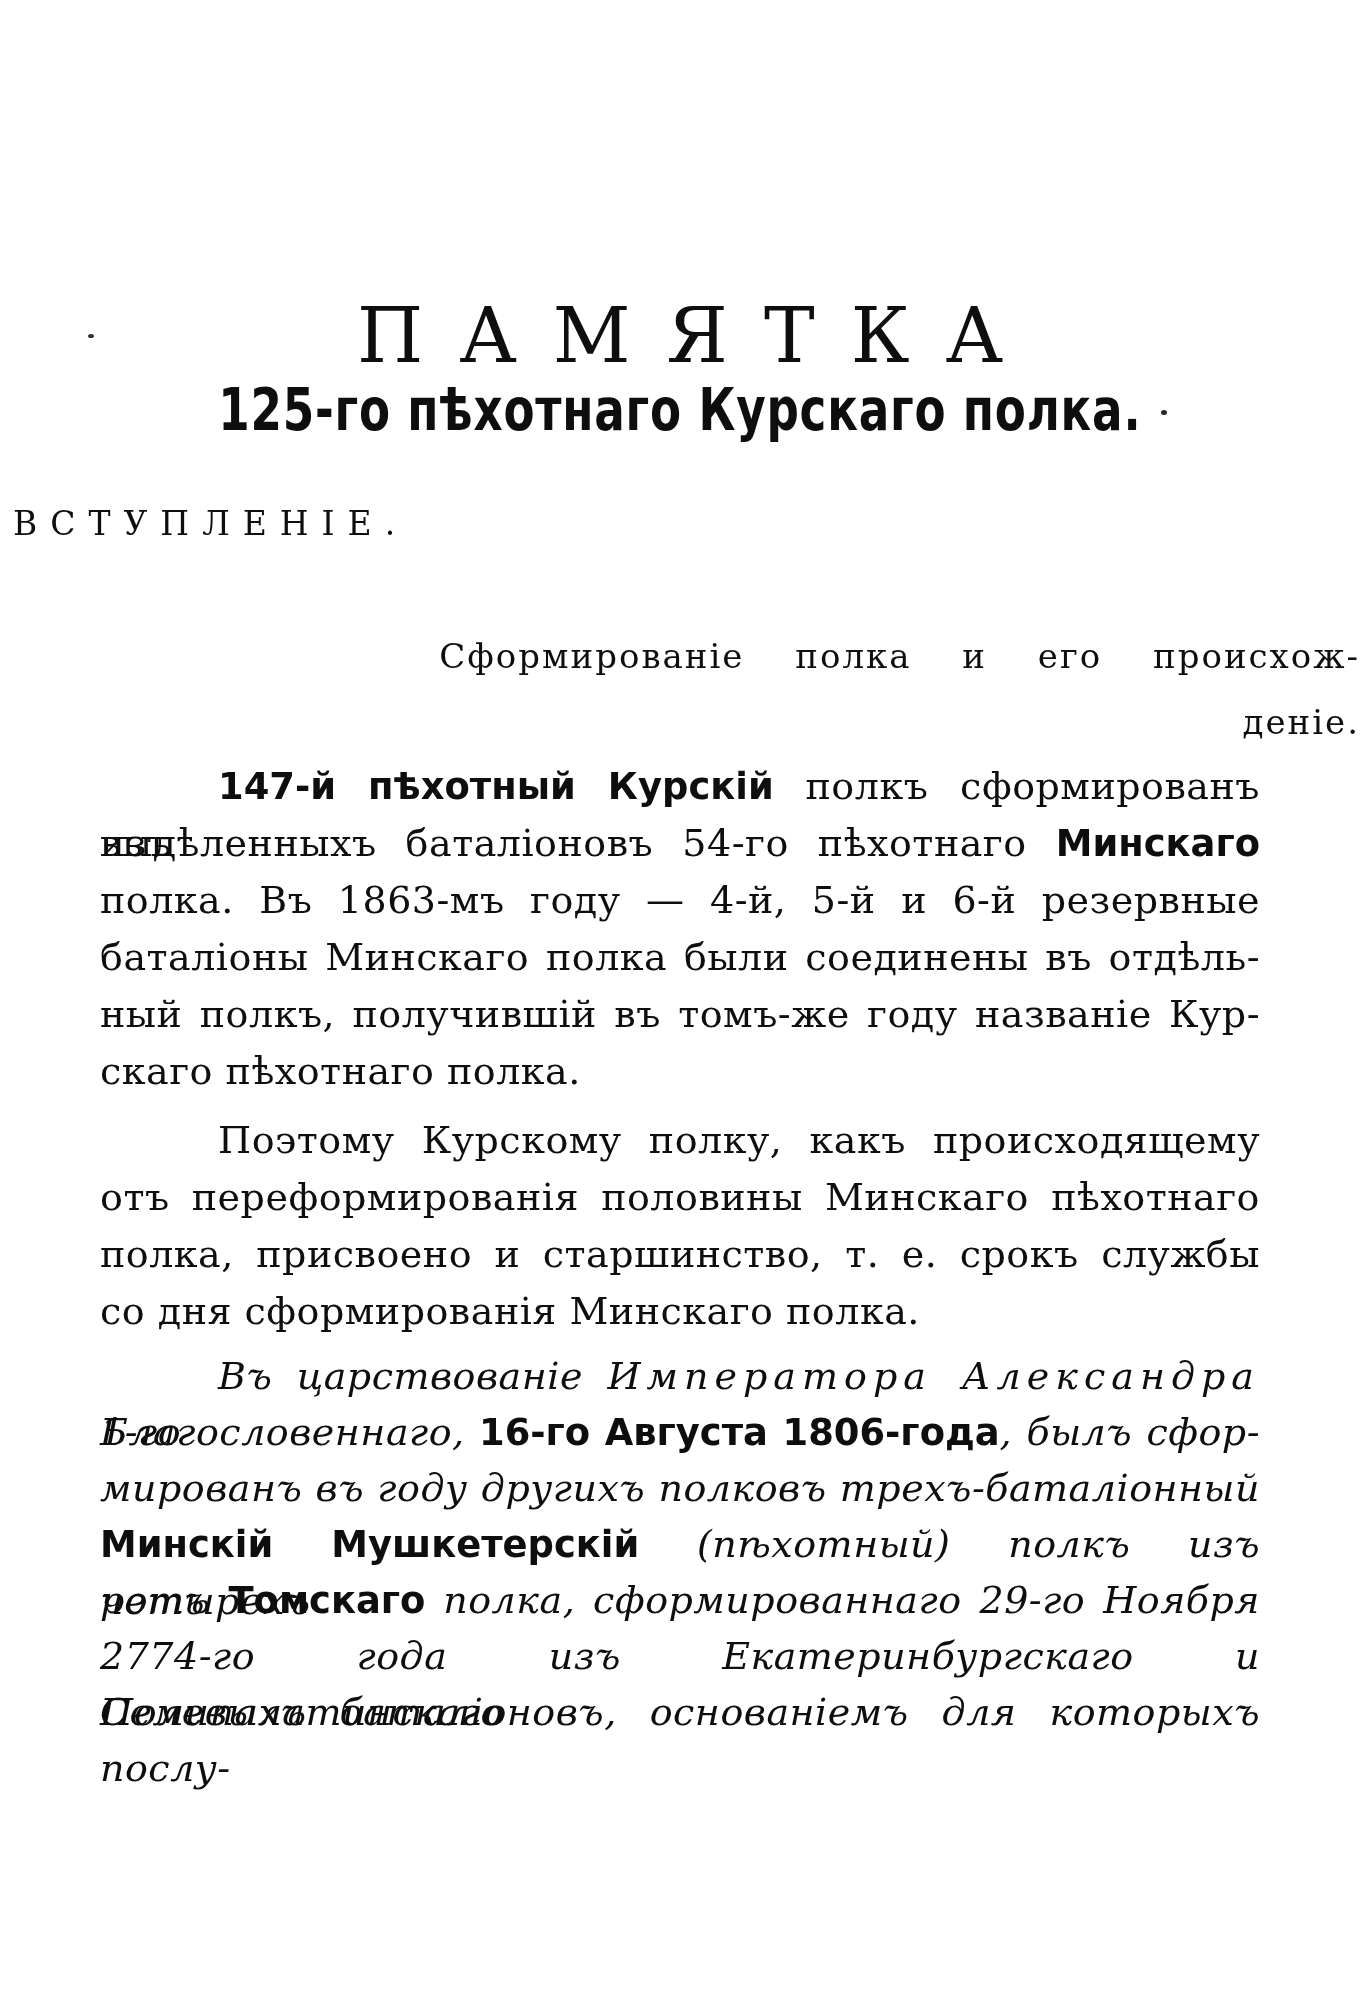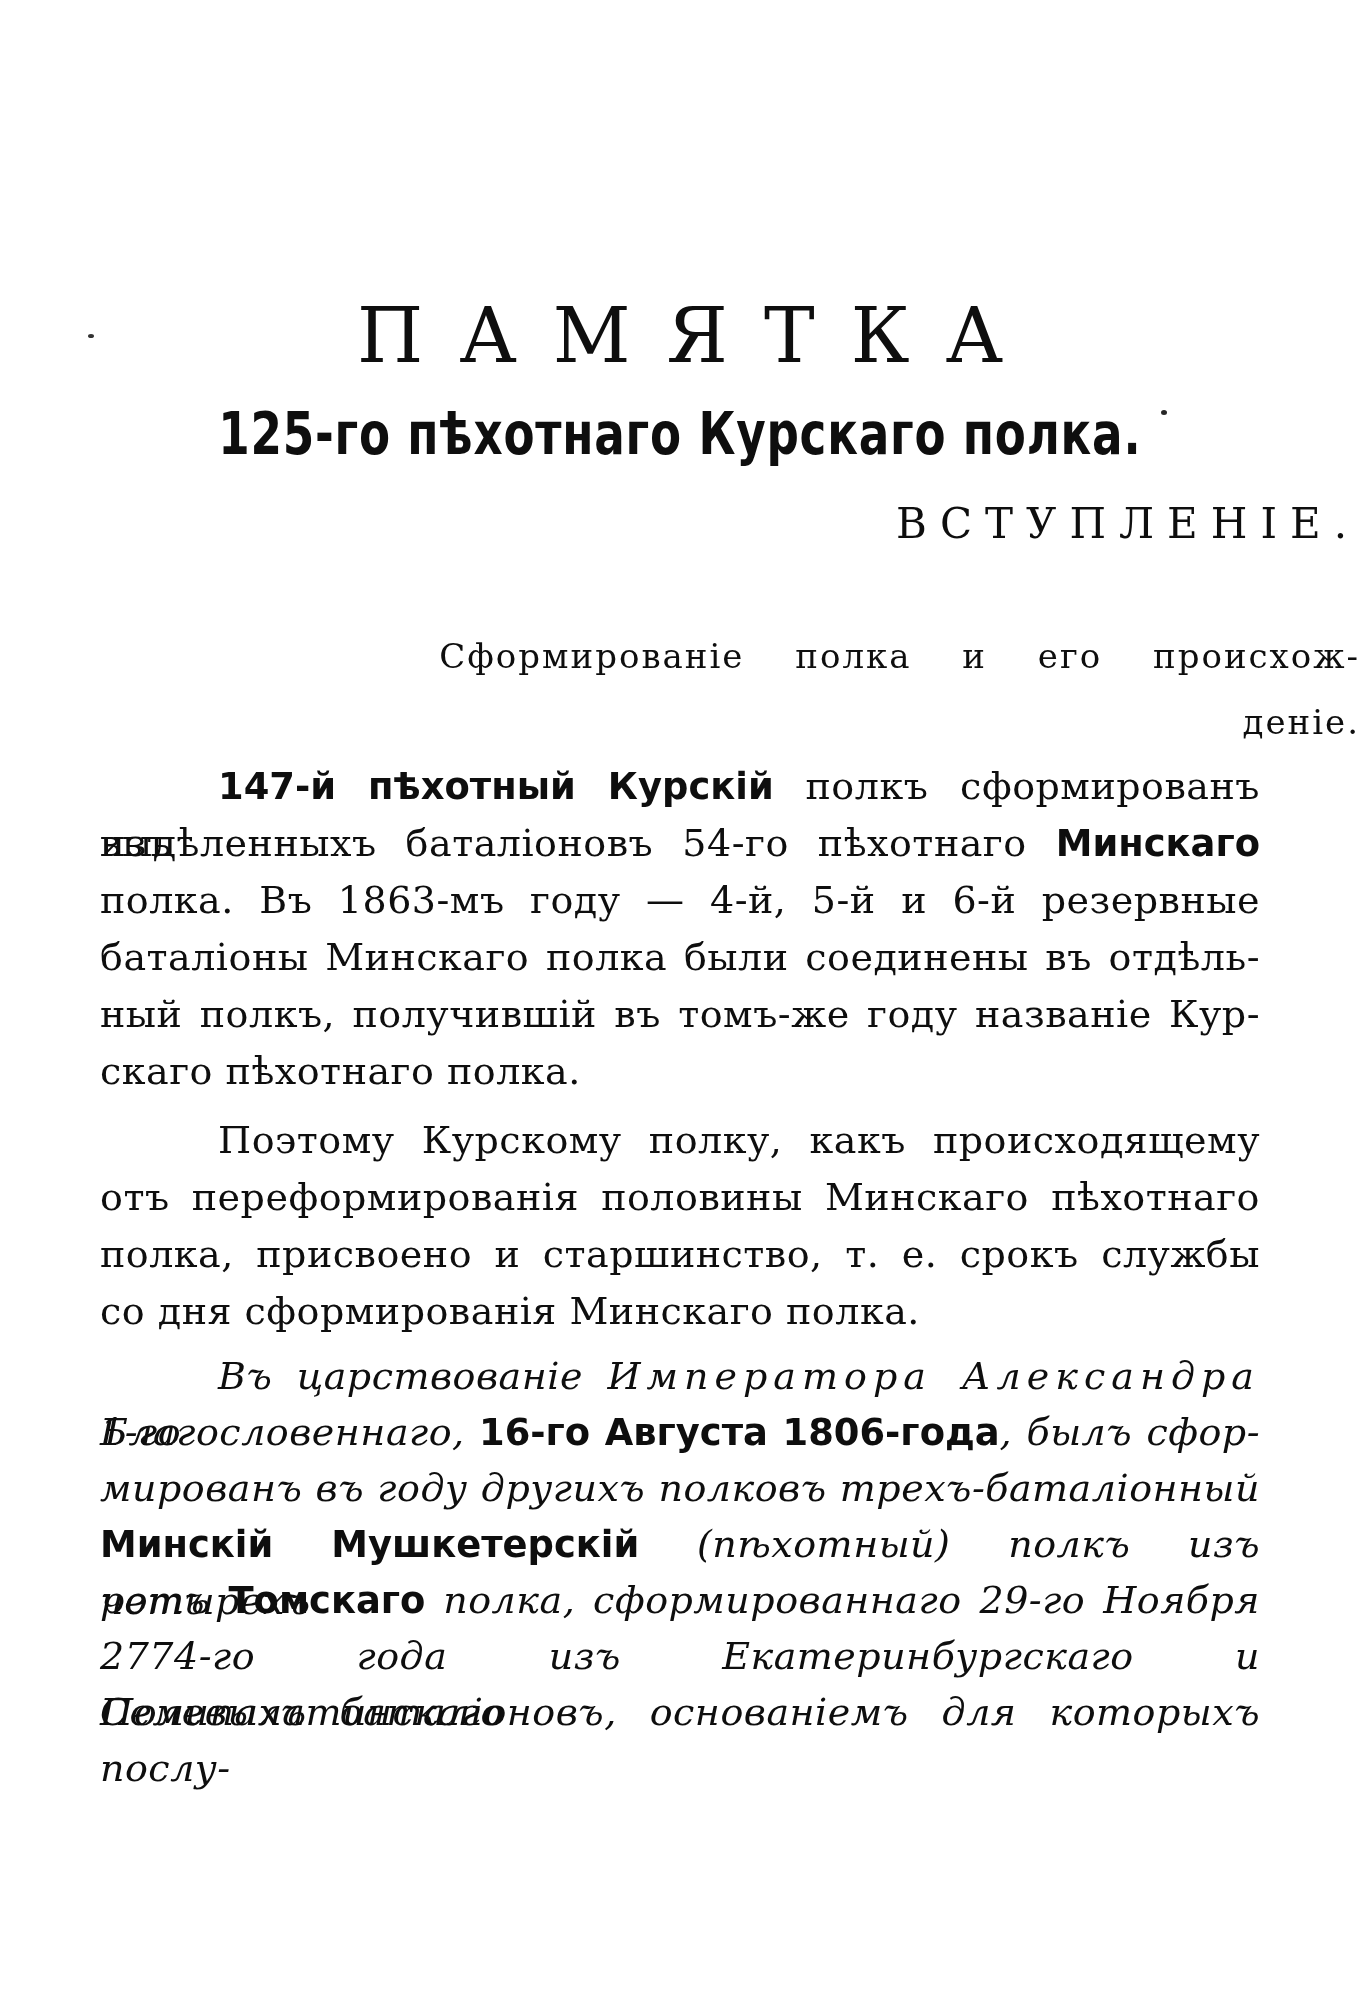--- a/index.html
+++ b/index.html
@@ -15,33 +15,33 @@
   .abs{position:absolute;}
 
   
   .title{
     top:268px;left:0;width:1360px;text-align:center;
     font-size:76px;line-height:80px;font-weight:normal;
     letter-spacing:36px;text-indent:36px;margin-top:28px;
   }
   
   .subtitle{
-    top:397px;left:0;width:1360px;text-align:center;line-height:74px;
+    top:373px;left:0;width:1360px;text-align:center;line-height:74px;
   }
   .subtitle .cond{
     display:inline-block;
     font-family:"DejaVu Sans", sans-serif;font-weight:bold;
     font-size:58px;letter-spacing:1px;
     transform:scaleX(0.78);transform-origin:center;
     white-space:nowrap;
   }
   
   .section-label{
-    top:504px;left:0;width:1360px;text-align:right;
-    font-size:42px;line-height:40px;letter-spacing:13px;text-indent:13px;
+    top:504px;left:0;width:1360px;text-align:left;
+    font-size:33px;line-height:40px;letter-spacing:13px;text-indent:13px;
   }
   
   .chapter{
     top:623px;left:40px;width:1320px;text-align:right;
     font-size:34px;line-height:66px;letter-spacing:2px;word-spacing:38px;
   }
   
   .para{
     left:100px;width:1160px;
     font-size:38px;letter-spacing:0.5px;

